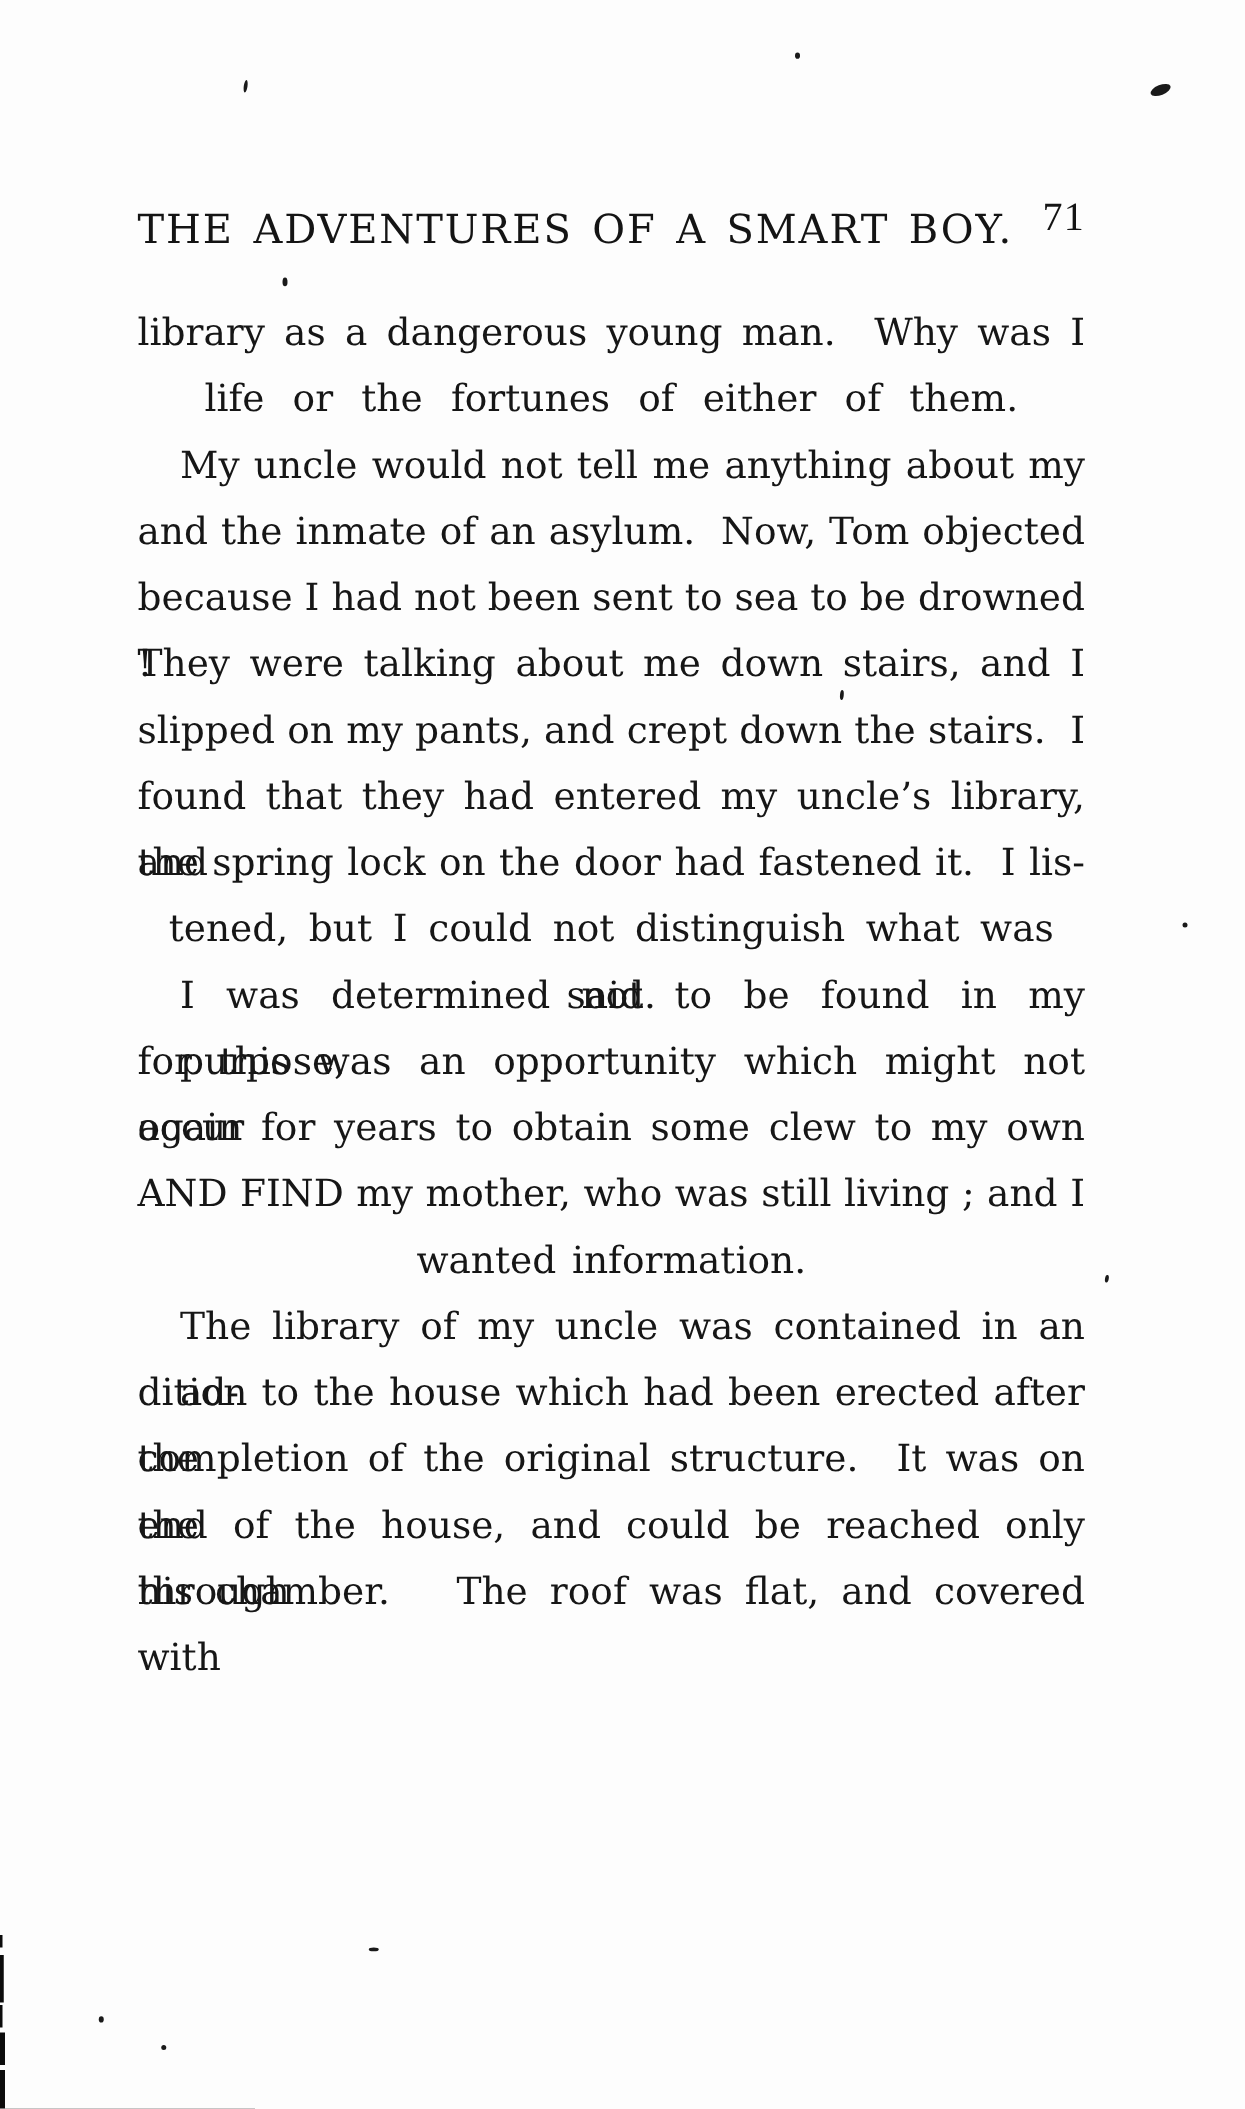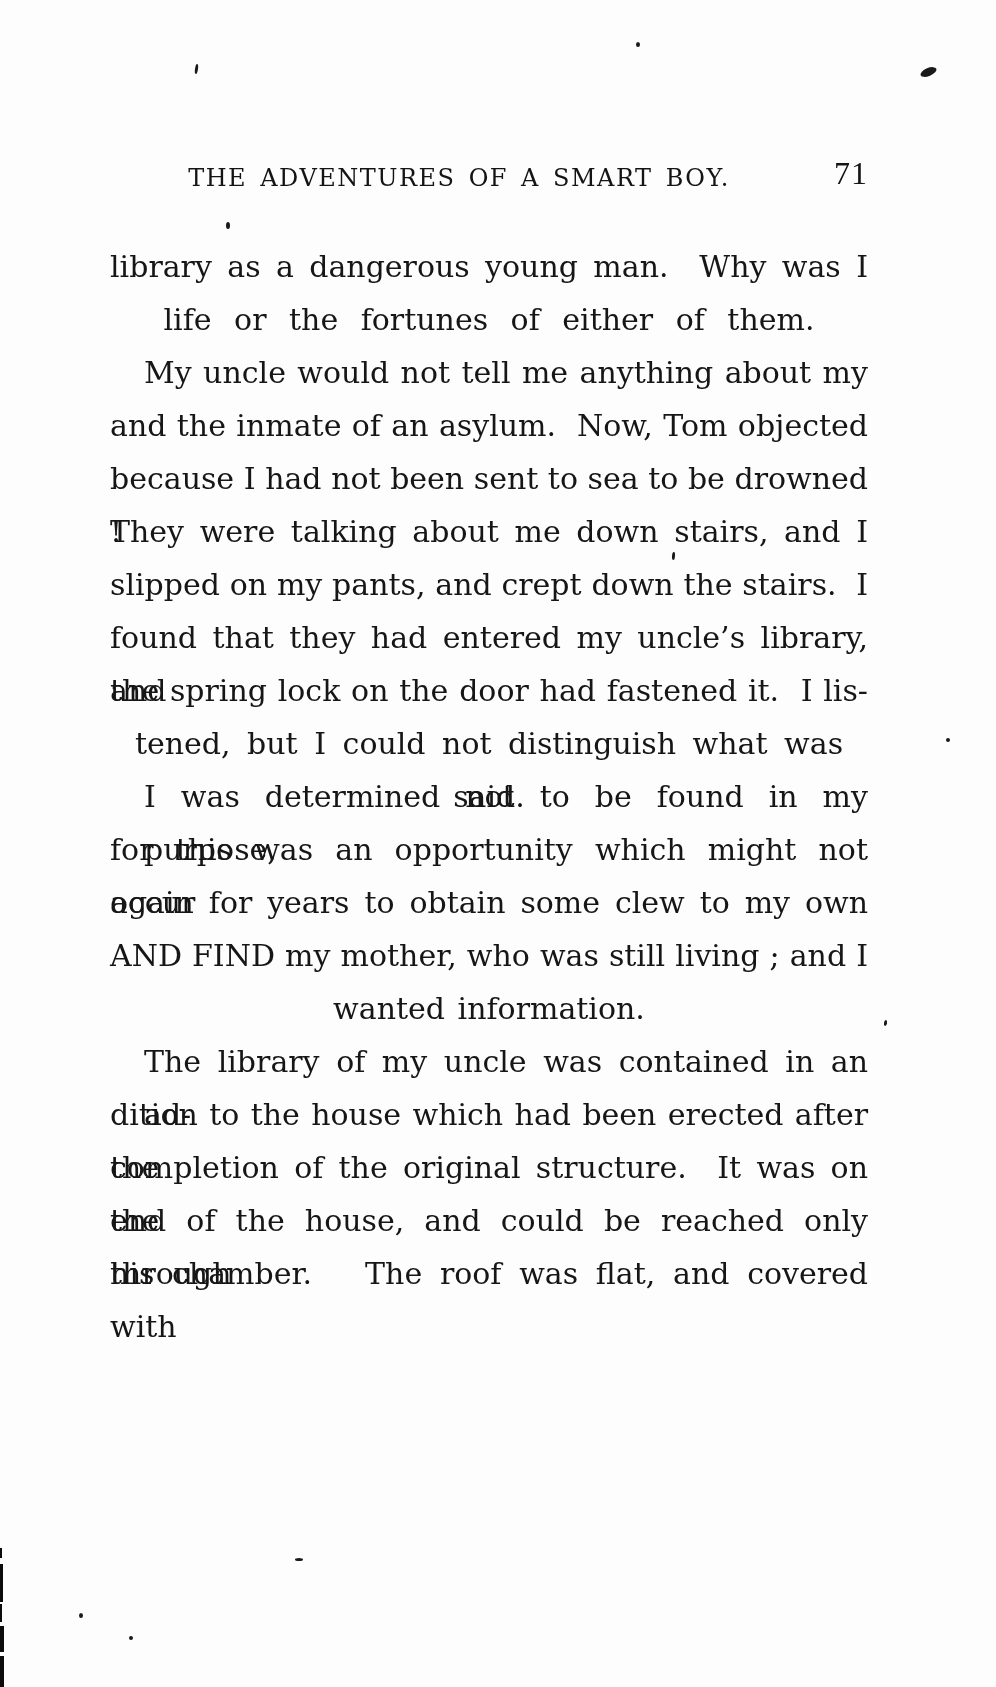--- a/index.html
+++ b/index.html
@@ -19,21 +19,21 @@
     left: 110px;
     top: 158px;
     width: 758px;
     height: 44px;
   }
   .header .title {
     position: absolute;
     left: 0; right: 60px;
     top: 6px;
     text-align: center;
-    font-size: 24px;
+    font-size: 32px;
     letter-spacing: 1.5px;
     word-spacing: 4px;
     white-space: pre;
     color: #141414;
   }
   .header .pagenum {
     position: absolute;
     right: 0;
     top: -3px;
     font-size: 32px;

